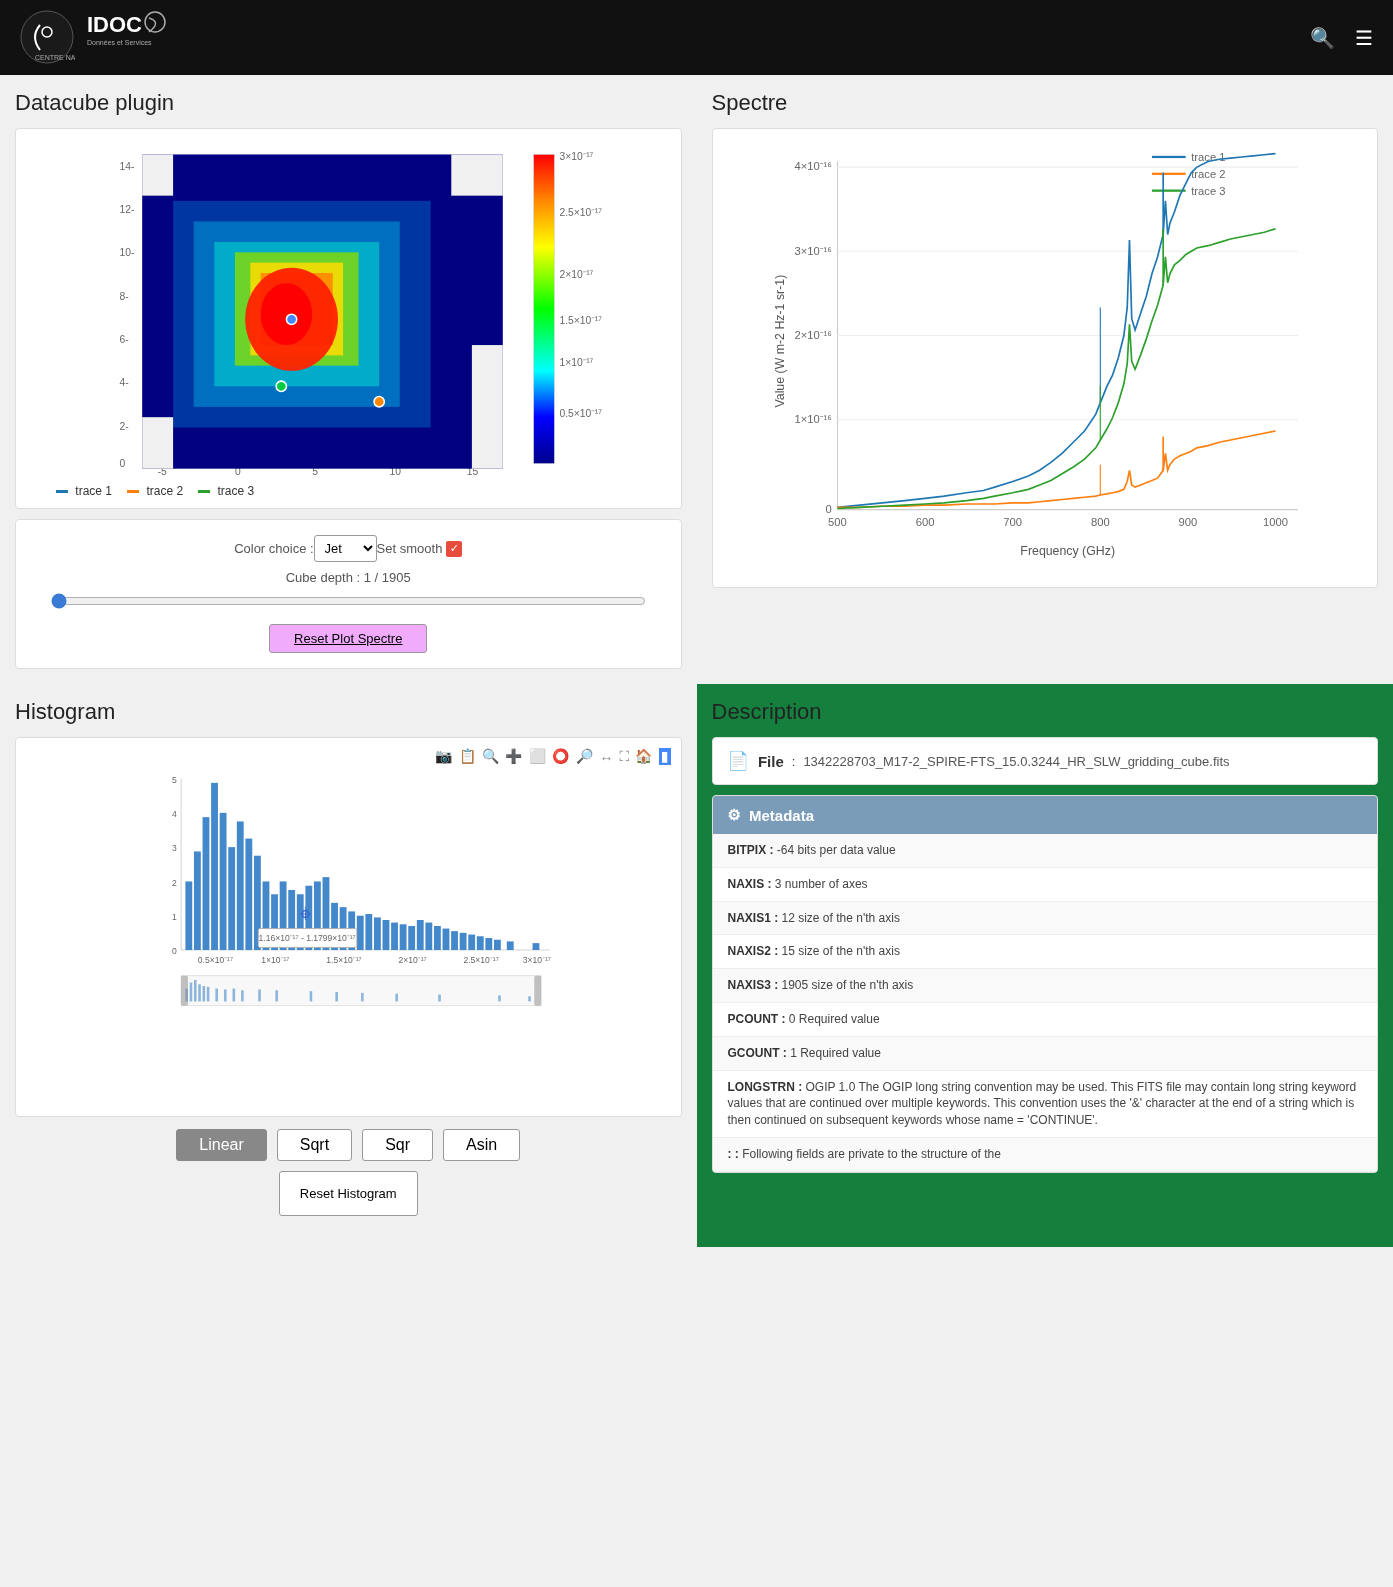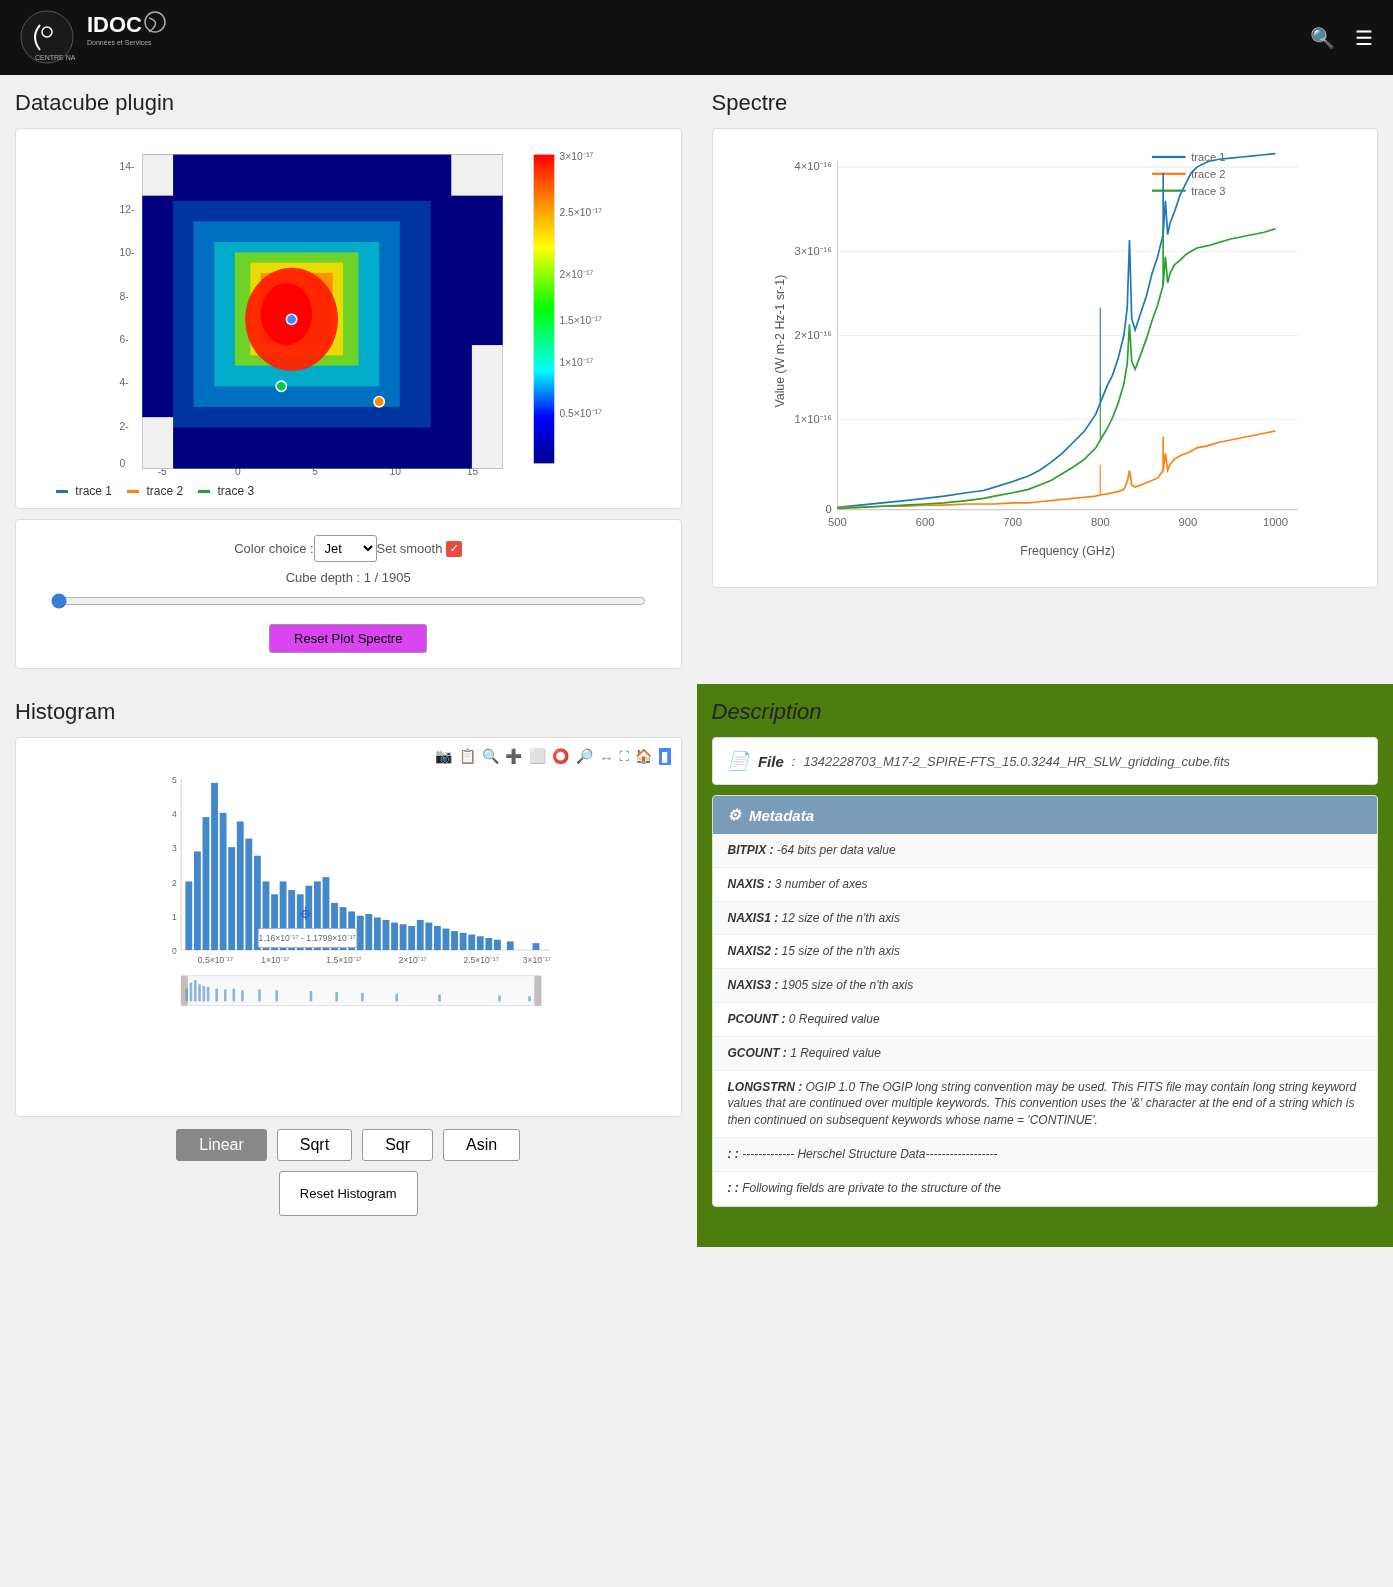--- a/index.html
+++ b/index.html
@@ -90,26 +90,27 @@
       background: #e74c3c;
       border-radius: 2px;
       display: inline-flex; align-items: center; justify-content: center;
       color: white; font-size: 11px;
     }
     .depth-text { text-align: center; color: #555; margin-bottom: 8px; }
     .slider-container { padding: 0 20px; margin-bottom: 12px; }
     .slider { width: 100%; accent-color: #3a7bd5; }
     .reset-btn {
       display: block; margin: 0 auto;
-      background: #d946ef;
+      background: #f0abfc;
       border: 1px solid #999;
       border-radius: 3px;
       padding: 6px 24px;
       font-size: 13px;
       cursor: pointer;
+      text-decoration: underline;
     }
 
     
     .spectre-card {
       background: white;
       border: 1px solid #ddd;
       border-radius: 4px;
       padding: 10px;
       height: 460px;
     }
@@ -152,21 +153,21 @@
       display: block; margin: 10px auto 16px;
       background: white;
       border: 1px solid #999;
       border-radius: 3px;
       padding: 14px 20px;
       font-size: 13px;
       cursor: pointer;
     }
 
     
-    .desc-panel { background: #4d7c0f; padding: 15px; font-style: italic; }
+    .desc-panel { background: #15803d; padding: 15px; }
     .file-card {
       background: white;
       border: 1px solid #ddd;
       border-radius: 4px;
       padding: 12px 15px;
       margin-bottom: 10px;
       display: flex; align-items: center; gap: 8px;
       font-size: 13px;
     }
     .file-icon { font-size: 18px; }
@@ -537,19 +538,18 @@
 
         <div id="metadata-rows">
             <div class="metadata-row"><span class="meta-key">BITPIX : </span><span class="meta-val">-64 bits per data value</span></div>
             <div class="metadata-row"><span class="meta-key">NAXIS : </span><span class="meta-val">3 number of axes</span></div>
             <div class="metadata-row"><span class="meta-key">NAXIS1 : </span><span class="meta-val">12 size of the n'th axis</span></div>
             <div class="metadata-row"><span class="meta-key">NAXIS2 : </span><span class="meta-val">15 size of the n'th axis</span></div>
             <div class="metadata-row"><span class="meta-key">NAXIS3 : </span><span class="meta-val">1905 size of the n'th axis</span></div>
             <div class="metadata-row"><span class="meta-key">PCOUNT : </span><span class="meta-val">0 Required value</span></div>
             <div class="metadata-row"><span class="meta-key">GCOUNT : </span><span class="meta-val">1 Required value</span></div>
             <div class="metadata-row"><span class="meta-key">LONGSTRN : </span><span class="meta-val">OGIP 1.0 The OGIP long string convention may be used. This FITS file may contain long string keyword values that are continued over multiple keywords. This convention uses the '&amp;' character at the end of a string which is then continued on subsequent keywords whose name = 'CONTINUE'.</span></div>
-            <div class="metadata-row"><span class="meta-key">: : </span><span class="meta-val">------------- Herschel Structure Data------------------</span></div>
             <div class="metadata-row"><span class="meta-key">: : </span><span class="meta-val">Following fields are private to the structure of the</span></div>
           </div>
       </div>
     </div>
   </div>
 </div>
 
 </body></html>

